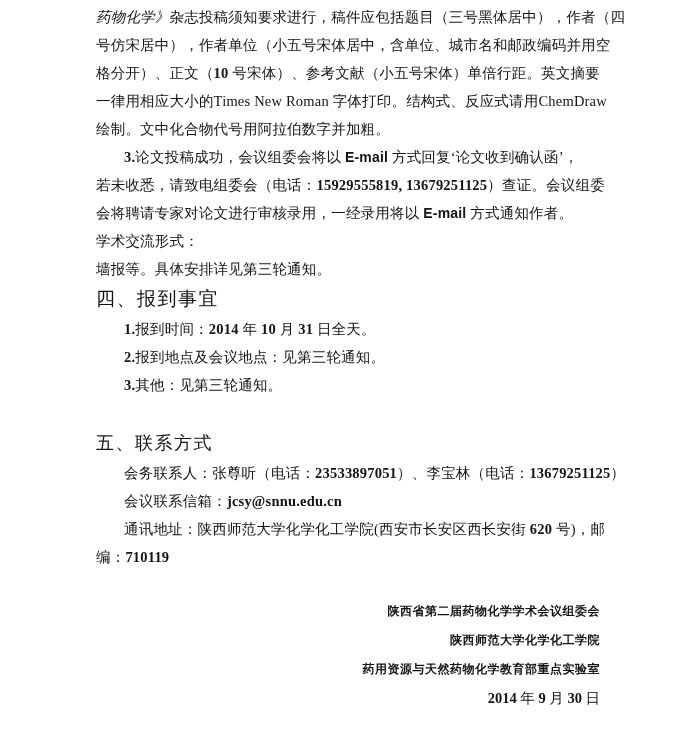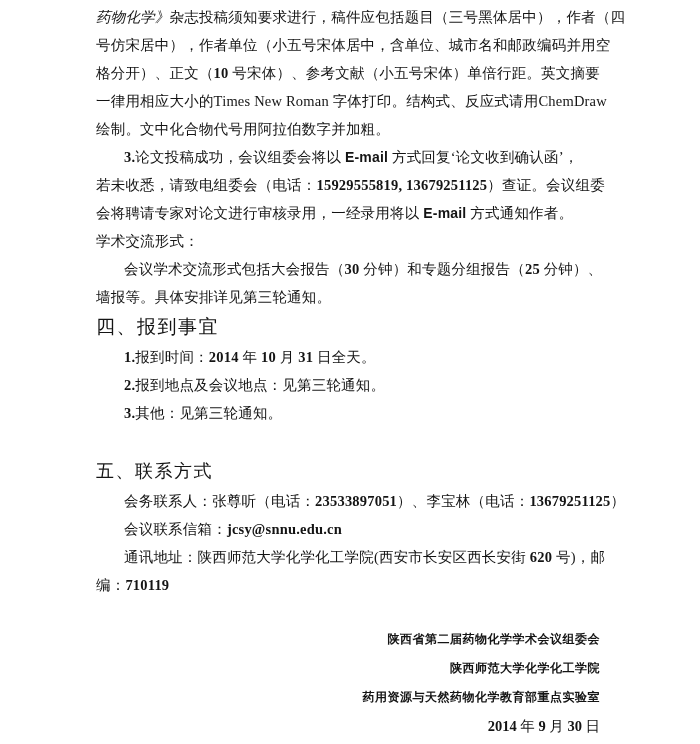--- a/index.html
+++ b/index.html
@@ -79,21 +79,20 @@
 <div class="page" style="background: rgb(255, 255, 255); color: rgb(20, 20, 20);">
     <div class="body"><span class="italic">药物化学》</span><span>杂志投稿须知要求进行，稿件应包括题目（三号黑体居中），作者（四</span></div>
     <div class="body"><span>号仿宋居中），作者单位（小五号宋体居中，含单位、城市名和邮政编码并用空</span></div>
     <div class="body"><span>格分开）、正文（</span><span class="bold">10</span><span> 号宋体）、参考文献（小五号宋体）单倍行距。英文摘要</span></div>
     <div class="body"><span>一律用相应大小的Times New Roman 字体打印。结构式、反应式请用ChemDraw</span></div>
     <div class="body"><span>绘制。文中化合物代号用阿拉伯数字并加粗。</span></div>
     <div class="body indent"><span class="bold">3.</span><span>论文投稿成功，会议组委会将以 </span><span class="bold-sans">E-mail</span><span> 方式回复‘论文收到确认函’，</span></div>
     <div class="body"><span>若未收悉，请致电组委会（电话：</span><span class="bold">15929555819, 13679251125</span><span>）查证。会议组委</span></div>
     <div class="body"><span>会将聘请专家对论文进行审核录用，一经录用将以 </span><span class="bold-sans">E-mail</span><span> 方式通知作者。</span></div>
     <div class="body"><span>学术交流形式：</span></div>
-    <div class="body indent"><span>会议学术交流形式包括大会报告（</span><span class="bold">30</span><span> 分钟）和专题分组报告（</span><span class="bold">25</span><span> 分钟）、</span></div>
     <div class="body"><span>墙报等。具体安排详见第三轮通知。</span></div>
     <div class="heading"><span>四、报到事宜</span></div>
     <div class="body indent"><span class="bold">1.</span><span>报到时间：</span><span class="bold">2014</span><span> 年 </span><span class="bold">10</span><span> 月 </span><span class="bold">31</span><span> 日全天。</span></div>
     <div class="body indent"><span class="bold">2.</span><span>报到地点及会议地点：见第三轮通知。</span></div>
     <div class="body indent"><span class="bold">3.</span><span>其他：见第三轮通知。</span></div>
     <div class="heading-spaced"><span>五、联系方式</span></div>
     <div class="body indent"><span>会务联系人：张尊听（电话：</span><span class="bold">23533897051</span><span>）、李宝林（电话：</span><span class="bold">13679251125</span><span>）</span></div>
     <div class="body indent"><span>会议联系信箱：</span><span class="bold">jcsy@snnu.edu.cn</span></div>
     <div class="body indent"><span>通讯地址：陕西师范大学化学化工学院(西安市长安区西长安街 </span><span class="bold">620</span><span> 号)，邮</span></div>
     <div class="body"><span>编：</span><span class="bold">710119</span></div>

